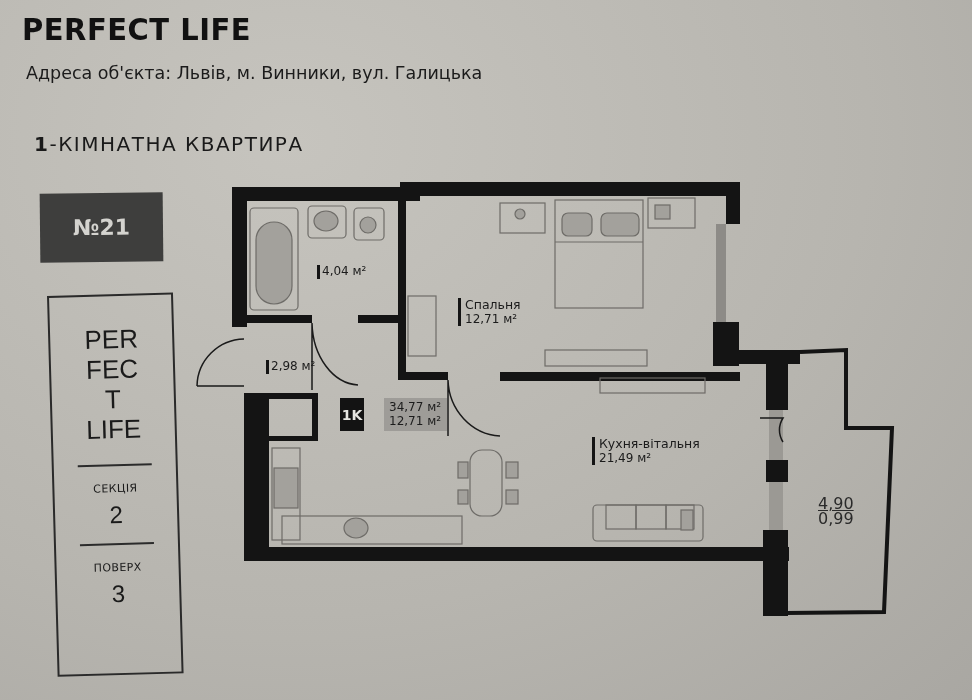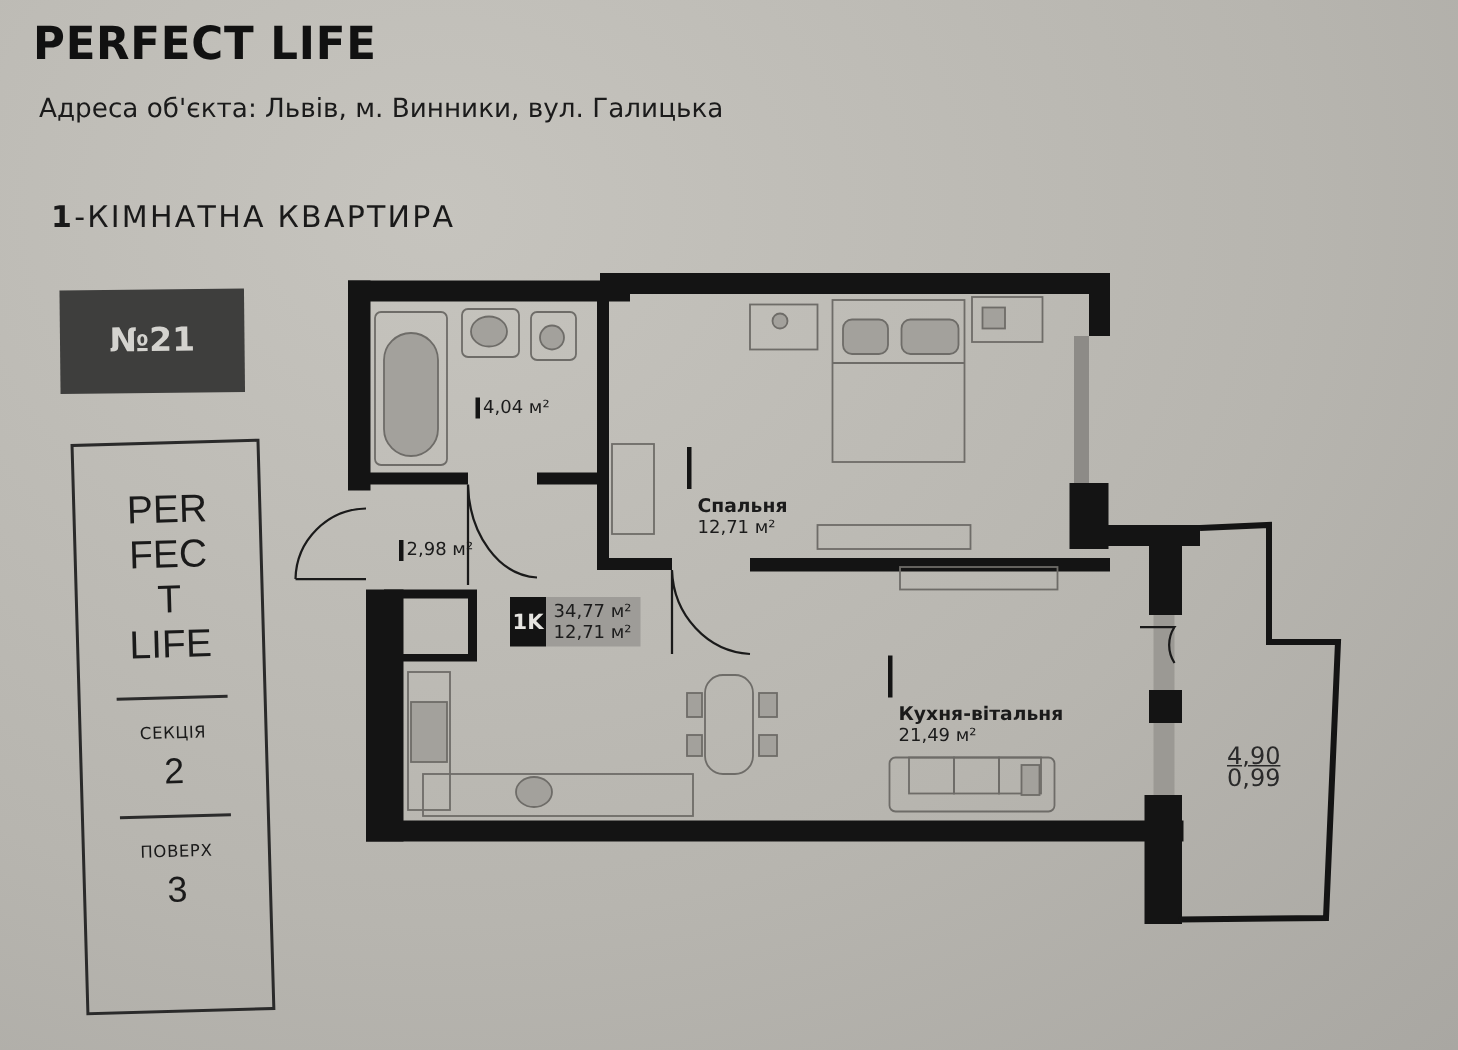--- a/index.html
+++ b/index.html
@@ -30,23 +30,23 @@
     position: absolute; left: 47px; top: 296px; width: 122px; height: 377px;
     border: 2px solid #2a2a2a; transform: rotate(-1.6deg); transform-origin: top left;
     text-align: center; color: #1a1a1a;
   }
   .info-card .brand { margin-top: 28px; font-size: 26px; line-height: 30px; font-family: "Liberation Sans", sans-serif; }
   .info-card .sep { width: 74px; height: 2px; background: #2b2b2b; margin: 20px auto 16px auto; }
   .info-card .lbl { font-size: 11px; letter-spacing: 0.4px; }
   .info-card .val { font-size: 24px; margin-top: 6px; font-family: "Liberation Sans", sans-serif; }
   .plan { position: absolute; left: 0; top: 0; }
   .lbl-text { position: absolute; font-size: 12px; color: #1b1b1b; line-height: 15px; }
-  .lbl-text .name { font-weight: bold; font-size: 12.5px; margin-top: 32px; }
+  .lbl-text .name { font-weight: normal; font-size: 12.5px; }
   .bar { position: absolute; width: 3px; background: #141414; }
-  .total-box { position: absolute; left: 340px; top: 398px; display: flex; align-items: stretch; }
+  .total-box { position: absolute; left: 340px; top: 398px; display: flex; align-items: stretch; gap: 20px; }
   .total-box .k { background: #131313; color: #e6e5e1; font-weight: bold; font-size: 14px; width: 24px; display: flex; align-items: center; justify-content: center; }
   .total-box .areas { background: #9e9c98; color: #1c1c1c; font-size: 12px; line-height: 14px; padding: 2px 6px 3px 5px; }
   .balcony-lbl { position: absolute; left: 818px; top: 496px; font-size: 16px; color: #2a2a2a; text-align: center; line-height: 15px; }
   .balcony-lbl .top { text-decoration: underline; }
 </style>
 </head>
 <body>
 
 <div class="title">PERFECT LIFE</div>
 <div class="address">Адреса об'єкта: Львів, м. Винники, вул. Галицька</div>

